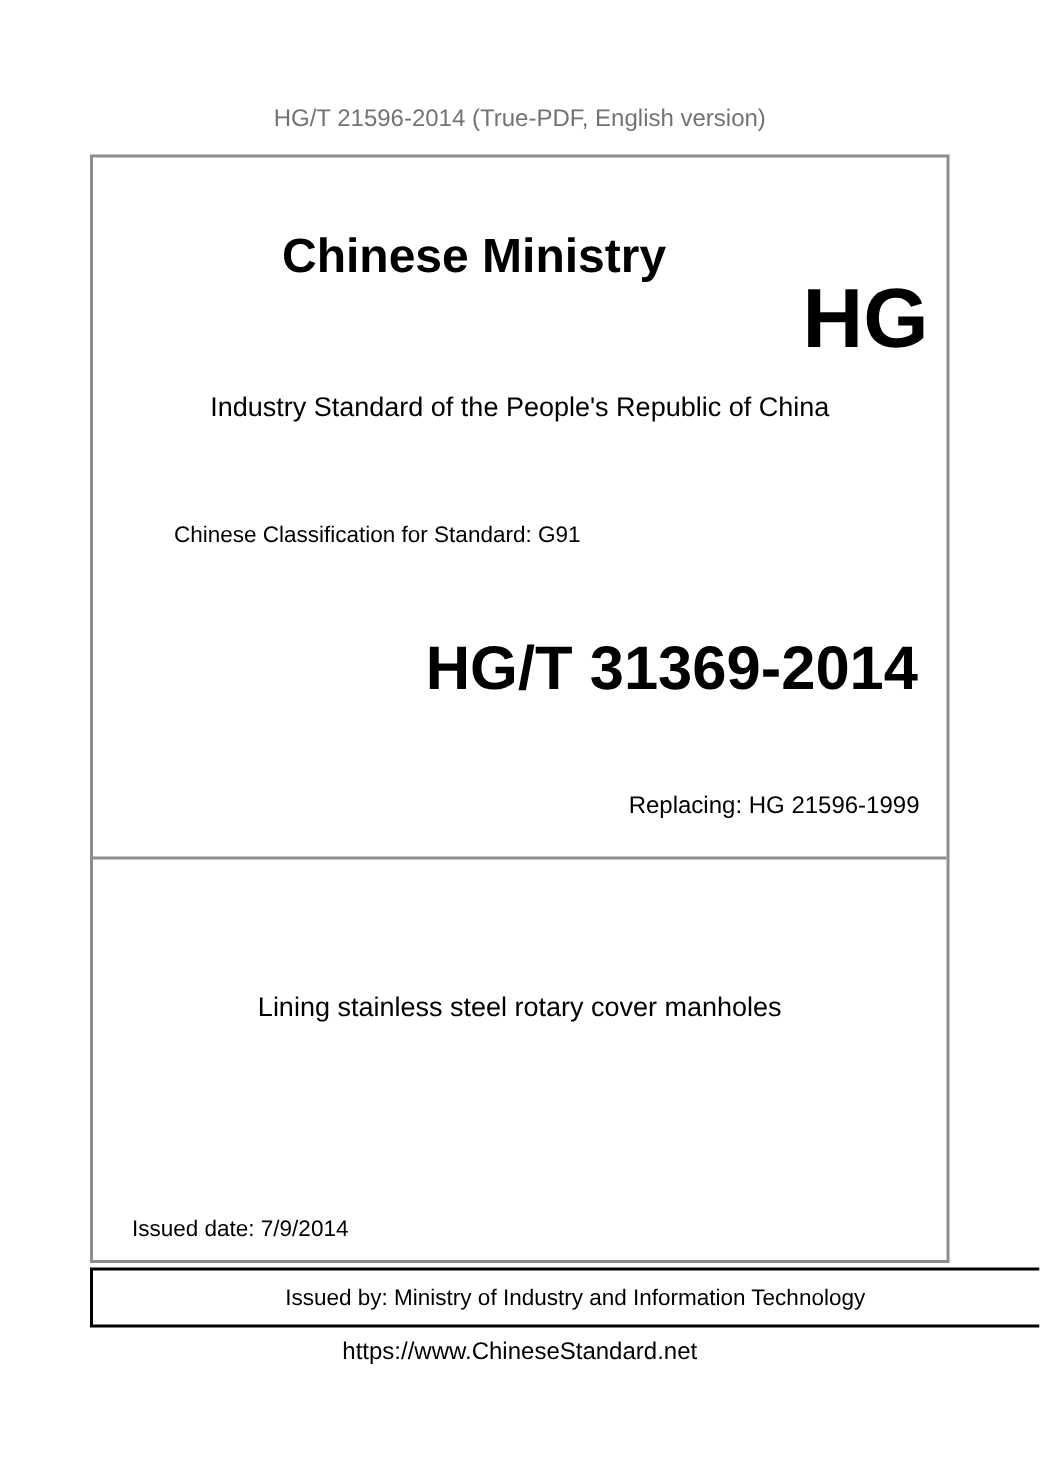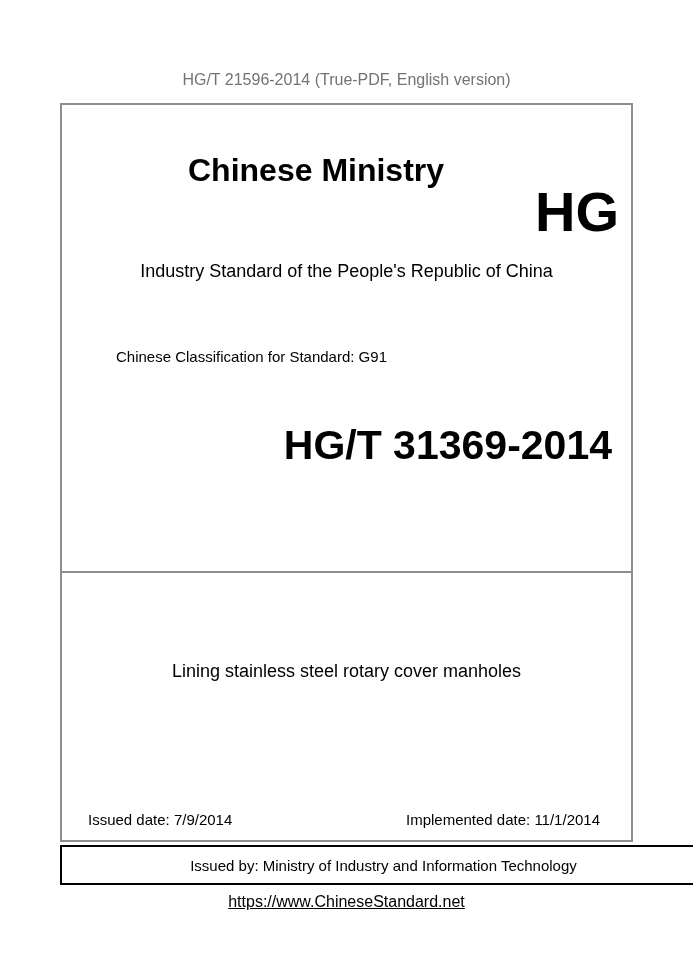--- a/index.html
+++ b/index.html
@@ -123,21 +123,20 @@
   }
   .footer-link-row {
     position: absolute;
     top: 893px;
     left: 0;
     width: 100%;
     text-align: center;
     font-size: 16px;
   }
   .footer-link-row .link {
-    text-decoration: underline;
     color: #000000;
     cursor: pointer;
   }
 </style>
 </head>
 <body>
 
 <div class="page">
 
   <div class="header-line">HG/T 21596-2014 (True-PDF, English version)</div>
@@ -149,30 +148,30 @@
     <div class="brand-logo">HG</div>
 
     <div class="standard-type">
       <div>Industry Standard of the People's Republic of China</div>
     </div>
 
     <div class="classification">Chinese Classification for Standard: G91</div>
 
     <div class="standard-number">HG/T 31369-2014</div>
 
+    <div class="replacing">Replacing: HG 21596-1999</div>
 
     <div class="divider"></div>
 
     <div class="english-title">
       <div>Lining stainless steel rotary cover manholes</div>
     </div>
 
     <div class="dates-row">
       <span class="issued-date">Issued date: 7/9/2014</span>
-      <span class="implemented-date">Implemented date: 11/1/2014</span>
     </div>
 
   </div>
 
   <div class="issued-box">
     <span>Issued by: Ministry of Industry and Information Technology</span>
   </div>
 
   <div class="footer-link-row">
     <span class="link">https://www.ChineseStandard.net</span>

